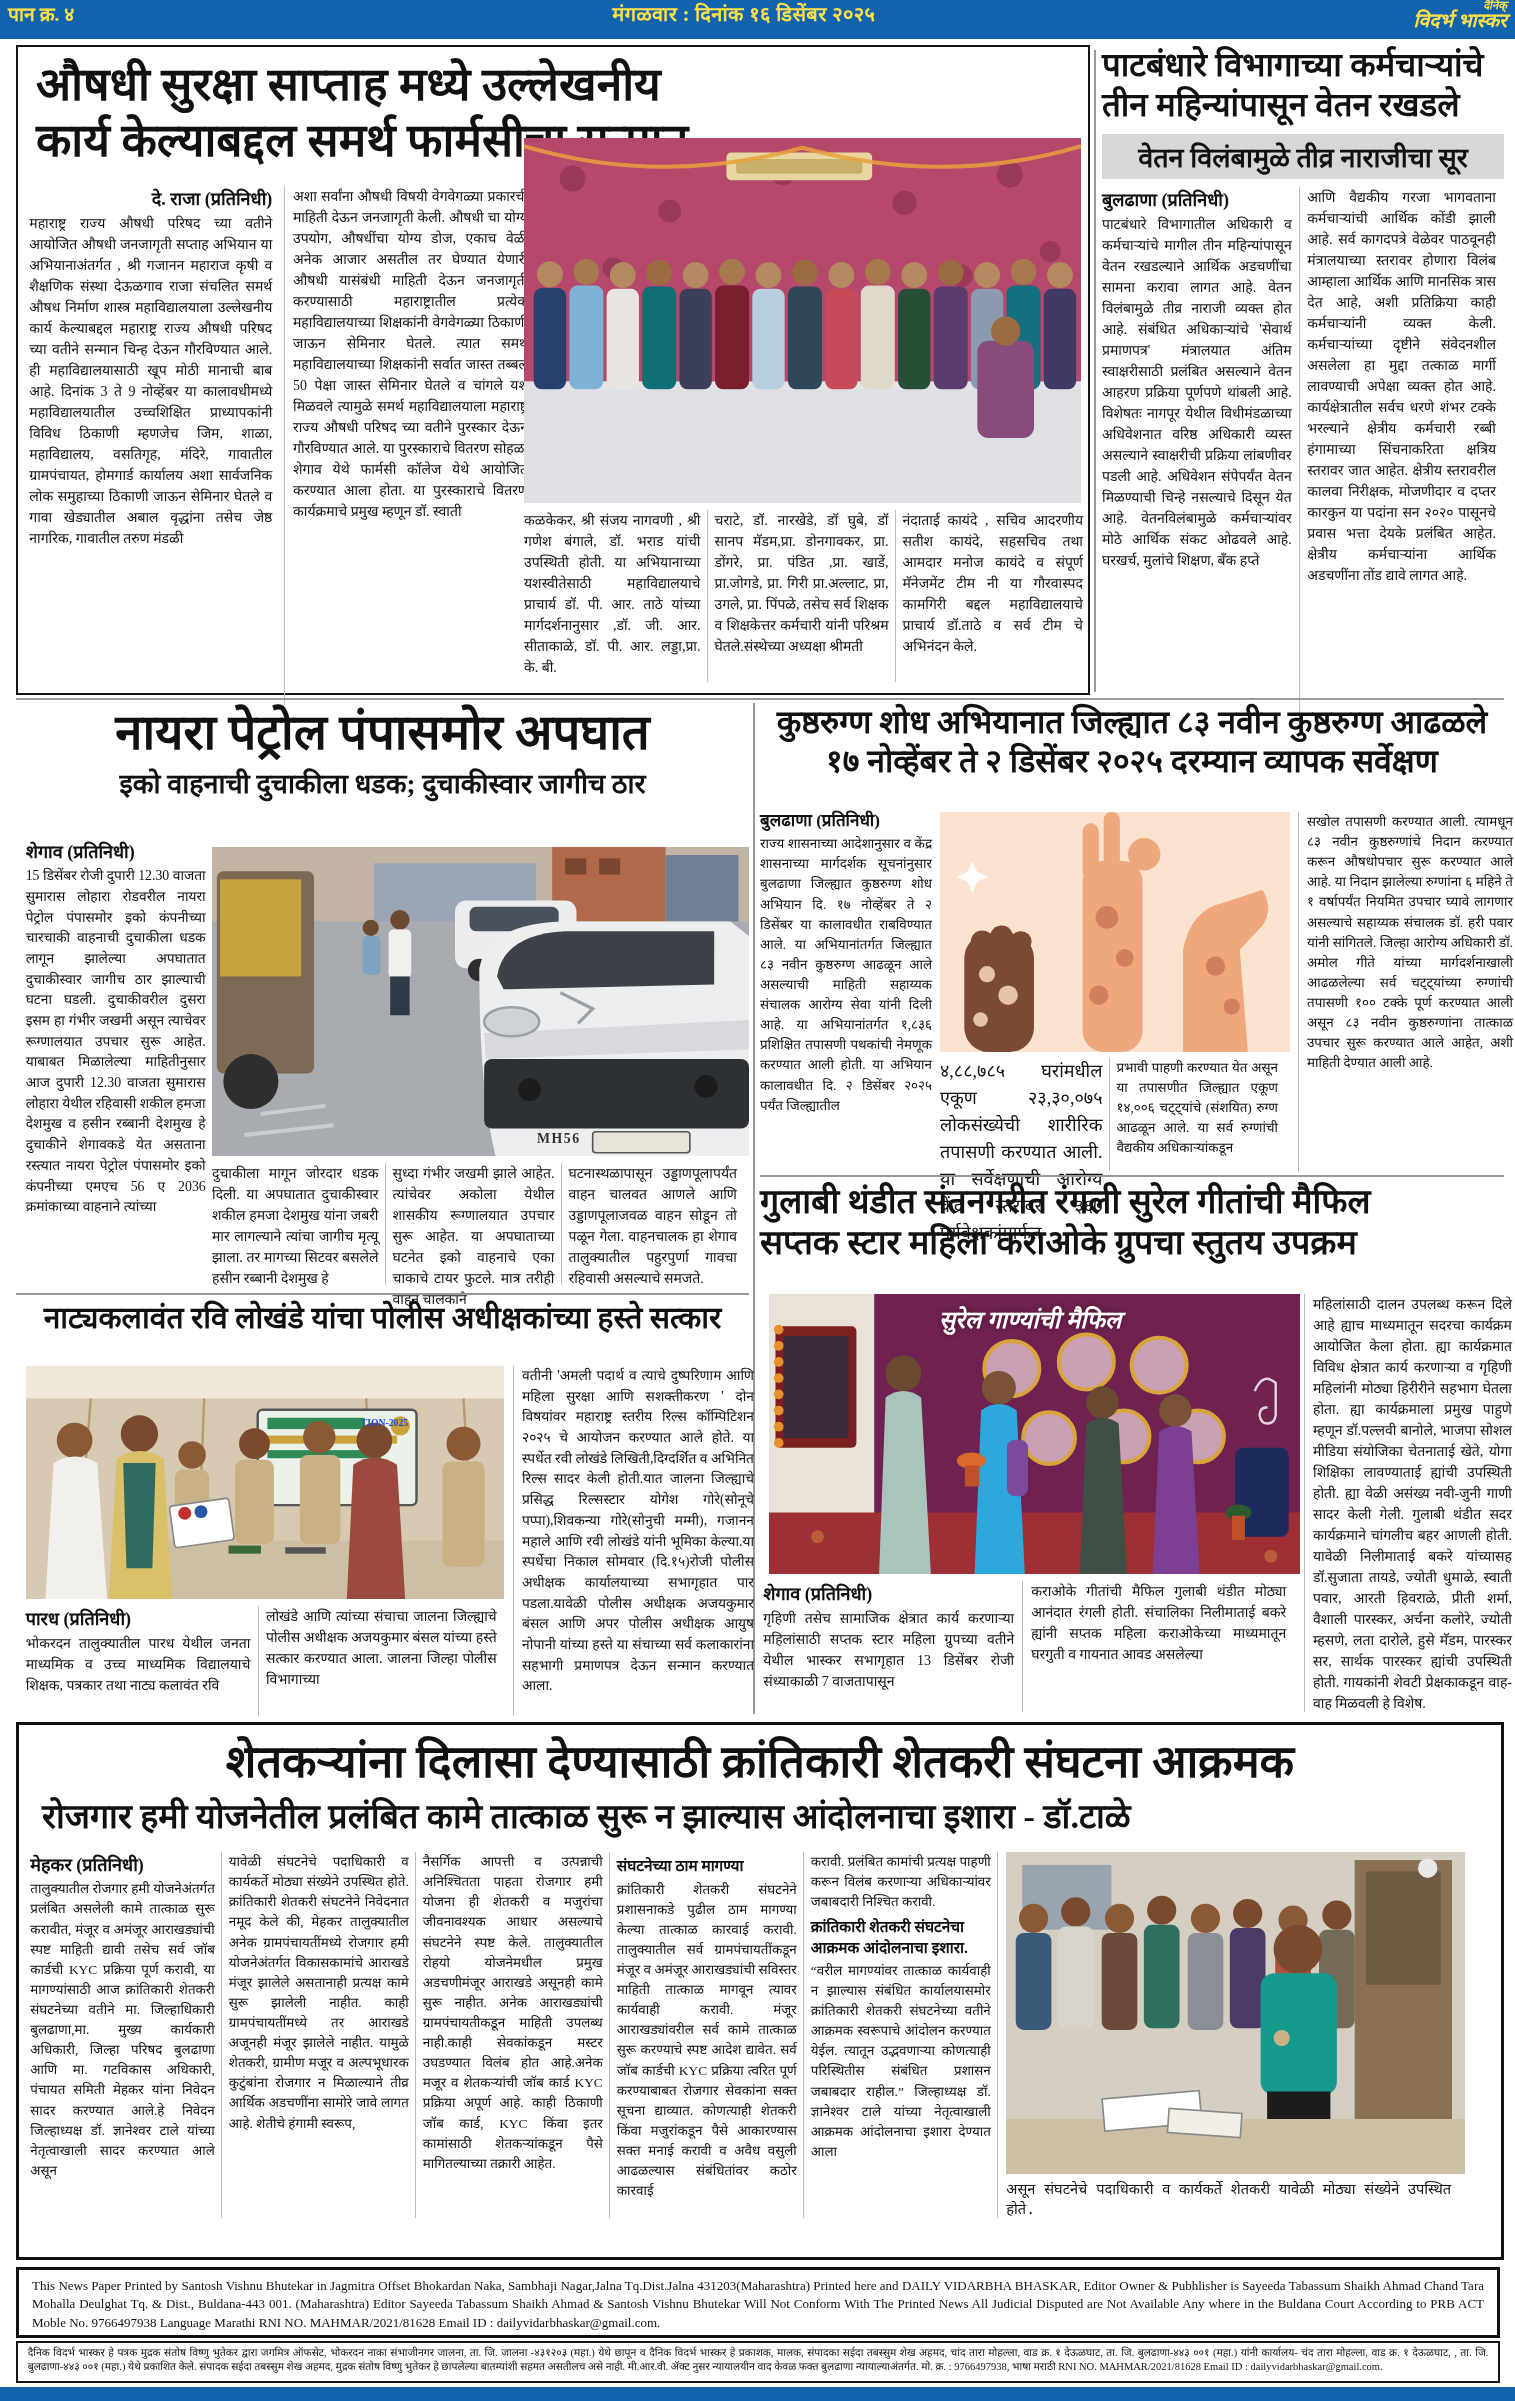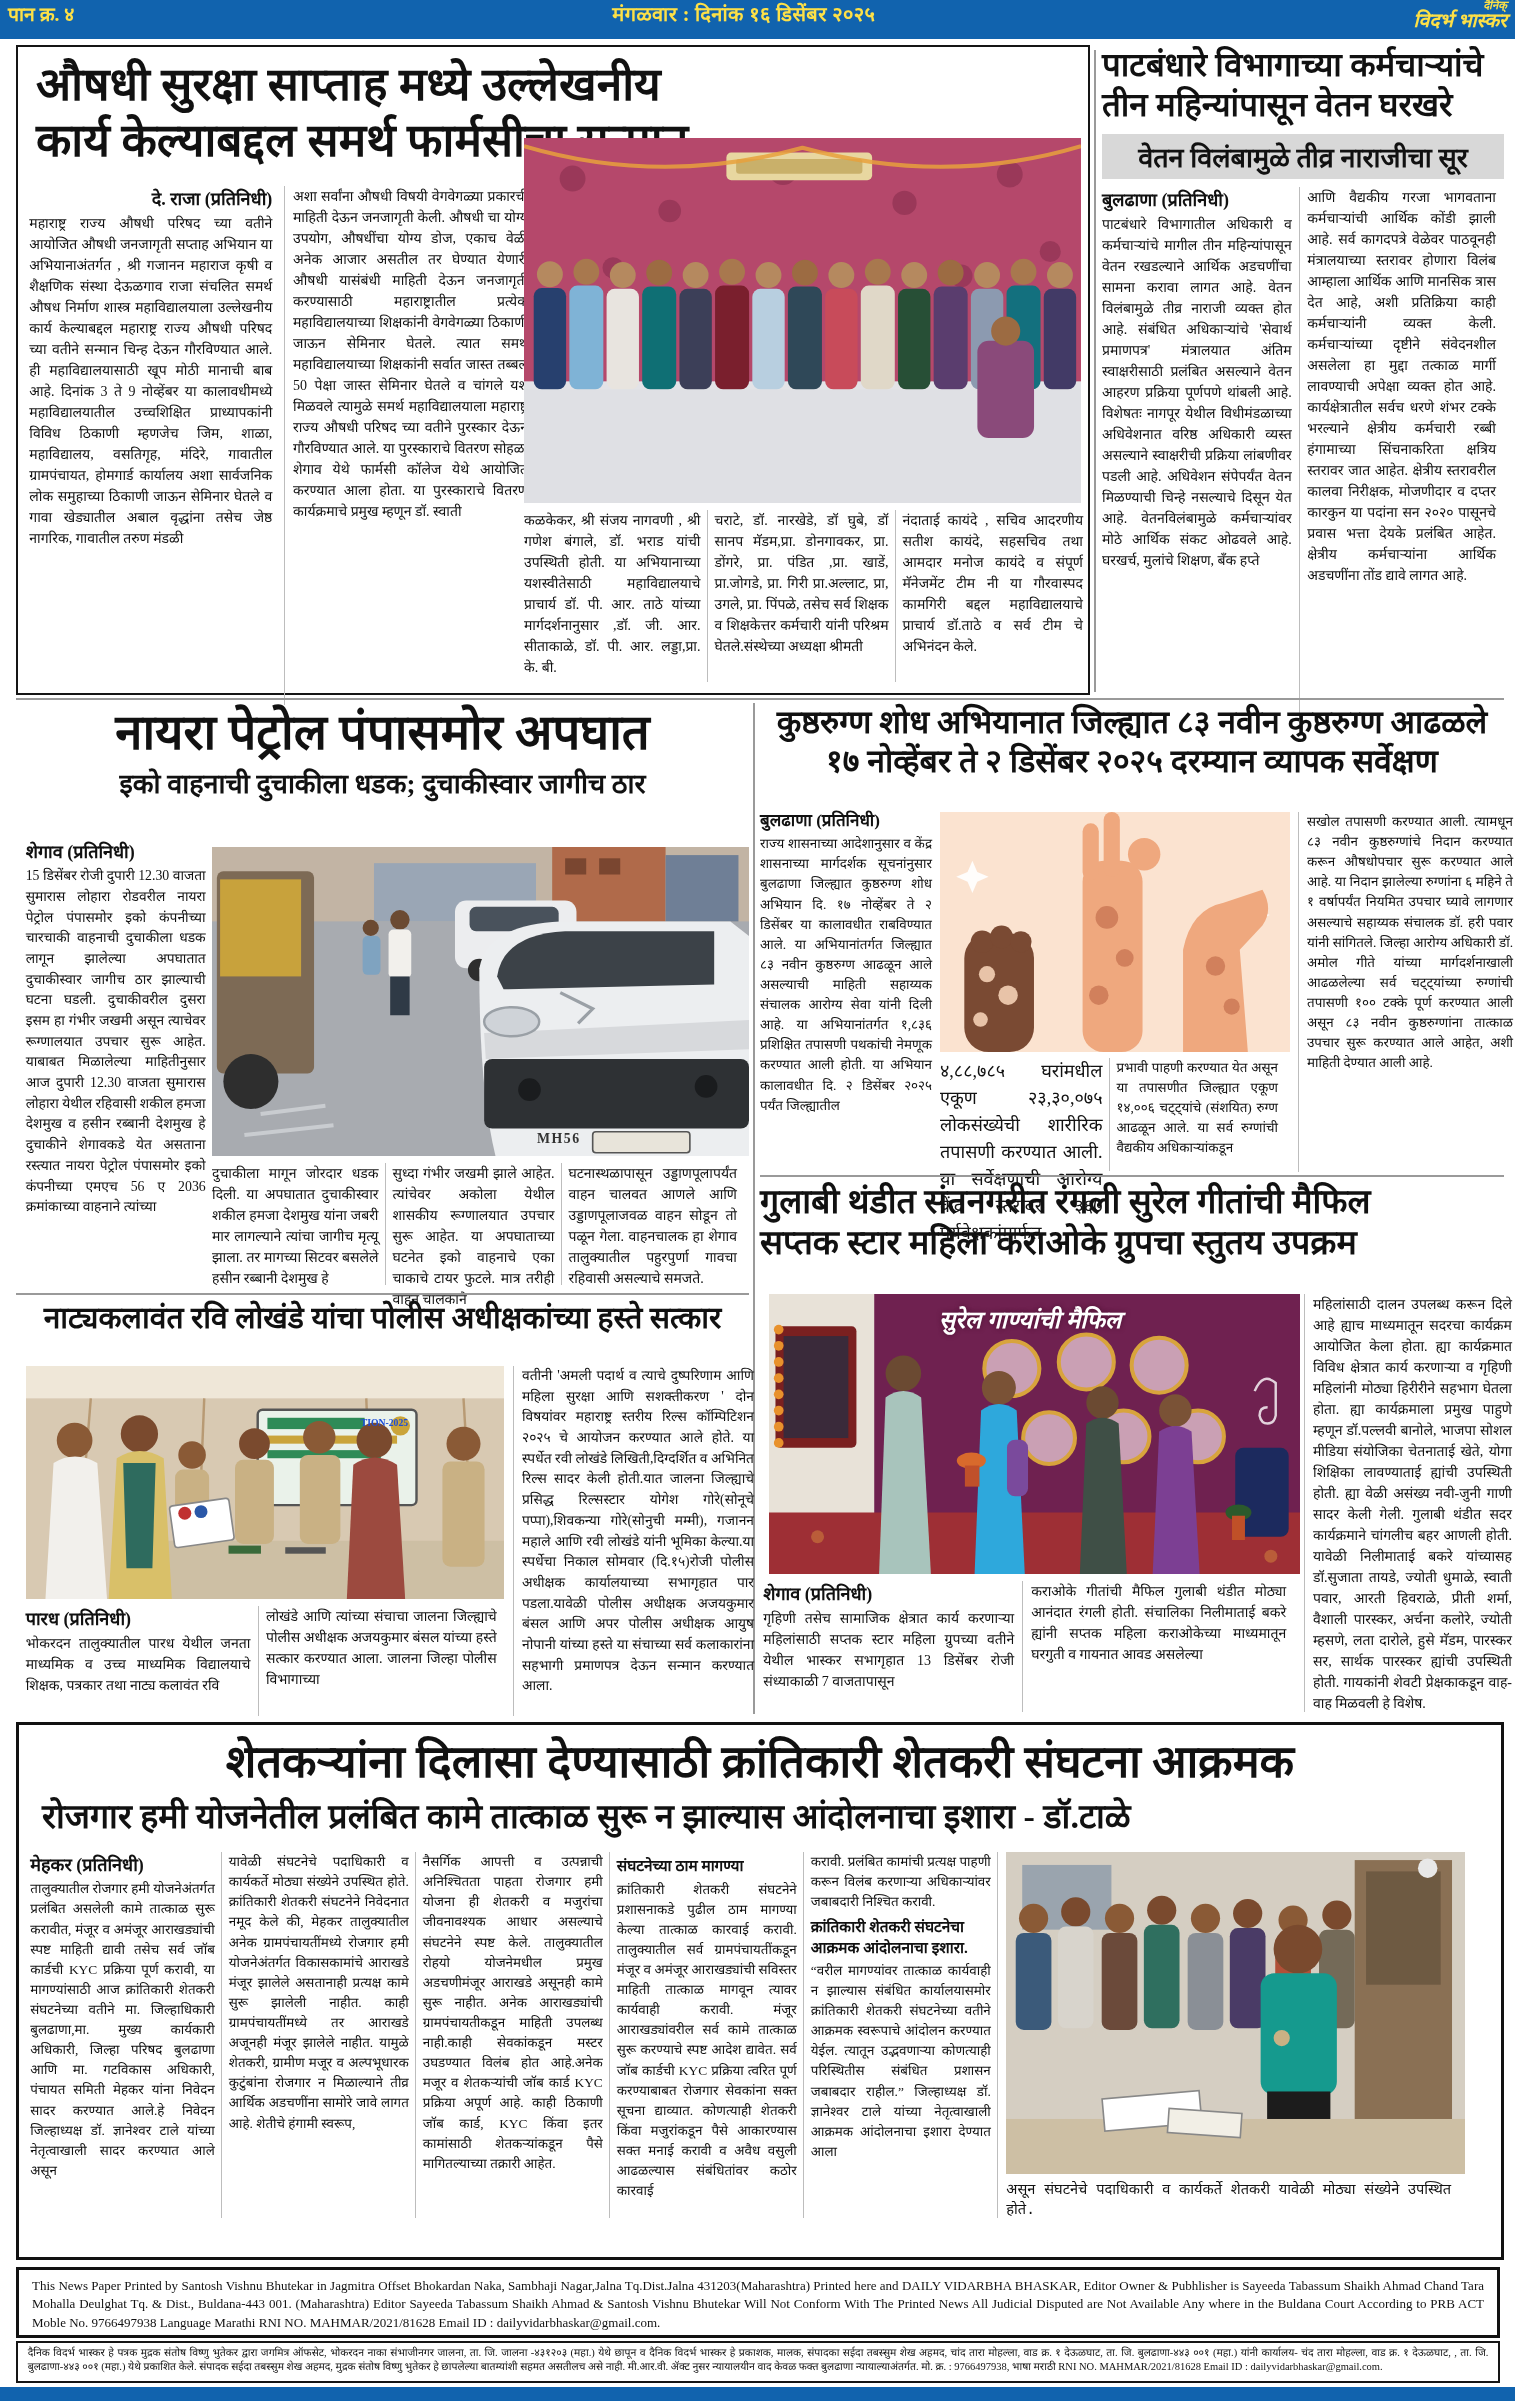--- a/index.html
+++ b/index.html
@@ -155,21 +155,21 @@
     <div class="abs cols" style="left:506px;top:463px;width:559px;height:172px;">
       <div class="body-col" style="width:183px;padding-right:6.5px;">कळकेकर, श्री संजय नागवणी , श्री गणेश बंगाले, डॉ. भराड यांची उपस्थिती होती. या अभियानाच्या यशस्वीतेसाठी महाविद्यालयाचे प्राचार्य डॉ. पी. आर. ताठे यांच्या मार्गदर्शनानुसार ,डॉ. जी. आर. सीताकाळे, डॉ. पी. आर. लड्डा,प्रा. के. बी.</div>
       <div class="body-col" style="width:188px;padding:0 6.5px;">चराटे, डॉ. नारखेडे, डॉ घुबे, डॉ सानप मॅडम,प्रा. डोनगावकर, प्रा. डोंगरे, प्रा. पंडित ,प्रा. खाडें, प्रा.जोगडे, प्रा. गिरी प्रा.अल्लाट, प्रा, उगले, प्रा. पिंपळे, तसेच सर्व शिक्षक व  शिक्षकेत्तर कर्मचारी यांनी परिश्रम घेतले.संस्थेच्या अध्यक्षा श्रीमती</div>
       <div class="body-col" style="width:188px;padding-left:6.5px;">नंदाताई कायंदे , सचिव आदरणीय सतीश कायंदे, सहसचिव तथा आमदार मनोज कायंदे व संपूर्ण मॅनेजमेंट टीम नी या गौरवास्पद कामगिरी बद्दल महाविद्यालयाचे प्राचार्य डॉ.ताठे व सर्व टीम चे अभिनंदन केले.</div>
     </div>
   </div>
 
   <div class="abs" style="left:1102px;top:45px;width:402px;height:650px;">
     <div class="headline" style="font-size:33px;text-align:left;">
       <div>पाटबंधारे विभागाच्या कर्मचाऱ्यांचे</div>
-      <div>तीन महिन्यांपासून वेतन घरखरे</div>
+      <div>तीन महिन्यांपासून वेतन रखडले</div>
     </div>
     <div class="graybox" style="margin-top:8px;height:45px;font-size:27px;">वेतन विलंबामुळे तीव्र नाराजीचा सूर</div>
     <div class="cols" style="margin-top:8px;height:536px;">
       <div style="width:197px;padding-right:7.3px;">
         <div class="dateline">बुलढाणा (प्रतिनिधी)</div>
         <div class="body-col">पाटबंधारे विभागातील अधिकारी व कर्मचाऱ्यांचे मागील तीन महिन्यांपासून वेतन रखडल्याने आर्थिक अडचणींचा सामना करावा लागत आहे. वेतन विलंबामुळे तीव्र नाराजी व्यक्त होत आहे. संबंधित अधिकाऱ्यांचे 'सेवार्थ प्रमाणपत्र' मंत्रालयात अंतिम स्वाक्षरीसाठी प्रलंबित असल्याने वेतन आहरण प्रक्रिया पूर्णपणे थांबली आहे. विशेषतः नागपूर येथील विधीमंडळाच्या अधिवेशनात वरिष्ठ अधिकारी व्यस्त असल्याने स्वाक्षरीची प्रक्रिया लांबणीवर पडली आहे. अधिवेशन संपेपर्यंत वेतन मिळण्याची चिन्हे नसल्याचे दिसून येत आहे. वेतनविलंबामुळे कर्मचाऱ्यांवर मोठे आर्थिक संकट ओढवले आहे. घरखर्च, मुलांचे शिक्षण, बँक हप्ते</div>
       </div>
       <div class="body-col" style="width:197px;padding-left:7.3px;">आणि वैद्यकीय गरजा भागवताना कर्मचाऱ्यांची आर्थिक कोंडी झाली आहे. सर्व कागदपत्रे वेळेवर पाठवूनही मंत्रालयाच्या स्तरावर होणारा विलंब आम्हाला आर्थिक आणि मानसिक त्रास देत आहे, अशी प्रतिक्रिया काही कर्मचाऱ्यांनी व्यक्त केली. कर्मचाऱ्यांच्या दृष्टीने संवेदनशील असलेला हा मुद्दा तत्काळ मार्गी लावण्याची अपेक्षा व्यक्त होत आहे. कार्यक्षेत्रातील सर्वच धरणे शंभर टक्के भरल्याने क्षेत्रीय कर्मचारी  रब्बी हंगामाच्या सिंचनाकरिता क्षत्रिय स्तरावर जात आहेत. क्षेत्रीय स्तरावरील कालवा निरीक्षक, मोजणीदार व दप्तर कारकुन या पदांना सन २०२० पासूनचे प्रवास भत्ता देयके प्रलंबित आहेत. क्षेत्रीय कर्मचाऱ्यांना आर्थिक अडचणींना तोंड द्यावे लागत आहे.</div>
     </div>
   </div>

